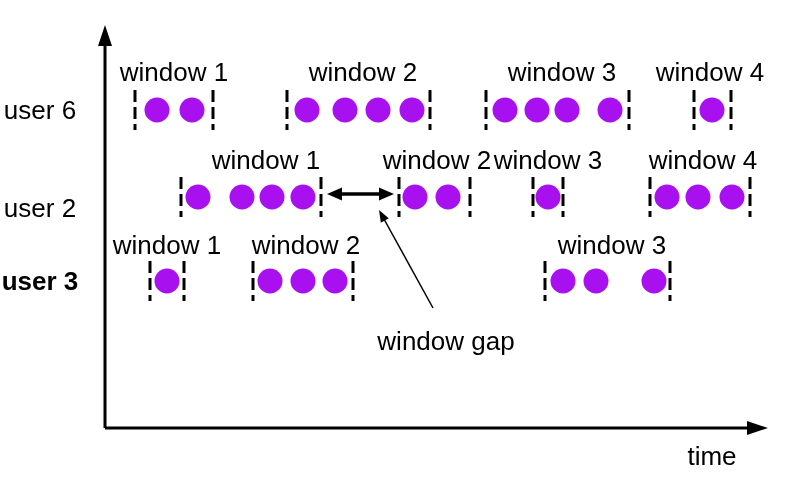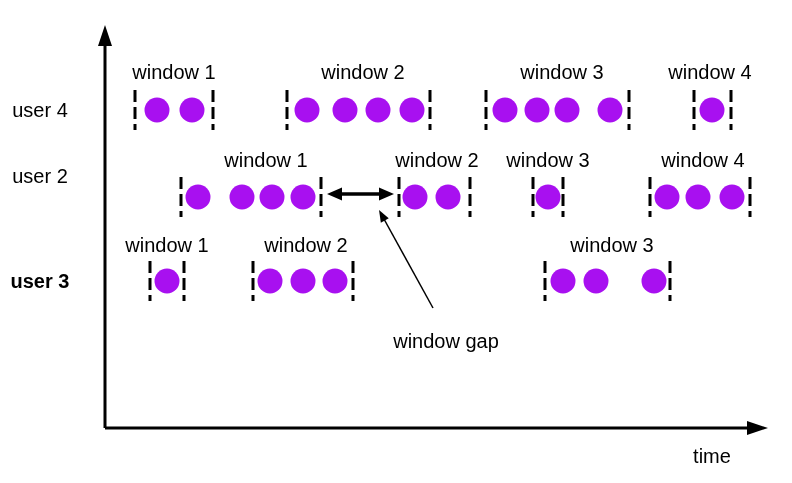--- a/index.html
+++ b/index.html
@@ -8,21 +8,21 @@
     width: 792px;
     height: 483px;
     background: #ffffff;
     font-family: "Liberation Sans", sans-serif;
     overflow: hidden;
   }
   .stage svg { position: absolute; left: 0; top: 0; }
   .lbl {
     position: absolute;
     transform: translate(-50%, -50%);
-    font-size: 20px;
+    font-size: 26px;
     line-height: 1;
     color: #000000;
     white-space: nowrap;
   }
 </style>
 </head>
 <body>
 
 <div class="stage" id="stage">
   <svg id="canvas" width="792" height="483" viewBox="0 0 792 483">
@@ -81,22 +81,22 @@
       <circle cx="596" cy="281" r="12.5" fill="#A810F0"></circle>
       <circle cx="654" cy="281" r="12.5" fill="#A810F0"></circle>
       <line x1="339" y1="194" x2="382" y2="194" stroke="#000000" stroke-width="3.5"></line>
       <polygon points="327,194 342,200.5 342,187.5" fill="#000000"></polygon>
       <polygon points="394,194 379,187.5 379,200.5" fill="#000000"></polygon>
       <line x1="433" y1="308" x2="382.8608380291771" y2="217.006706052951" stroke="#000000" stroke-width="1.5"></line>
       <polygon points="379,210 380.84998488898066,222.68178047083862 388.73252919855054,218.33833768801438" fill="#000000"></polygon>
     </svg>
 
   <div id="labels-layer">
-    <div class="lbl" style="left:40px; top:110px;">user 4</div>
-    <div class="lbl" style="left:40px; top:176px;">user 2</div>
+    <div class="lbl" style="left:40px; top:110px;">user 6</div>
+    <div class="lbl" style="left:40px; top:208px;">user 2</div>
     <div class="lbl" style="left:40px; top:281px;font-weight:bold;">user 3</div>
     <div class="lbl" style="left:712px; top:456px;">time</div>
     <div class="lbl" style="left:446px; top:341px;">window gap</div>
   <div class="lbl" style="left: 174px; top: 72px;">window 1</div>
       <div class="lbl" style="left: 363px; top: 72px;">window 2</div>
       <div class="lbl" style="left: 562px; top: 72px;">window 3</div>
       <div class="lbl" style="left: 710px; top: 72px;">window 4</div>
       <div class="lbl" style="left: 266px; top: 160px;">window 1</div>
       <div class="lbl" style="left: 437px; top: 160px;">window 2</div>
       <div class="lbl" style="left: 548px; top: 160px;">window 3</div>

